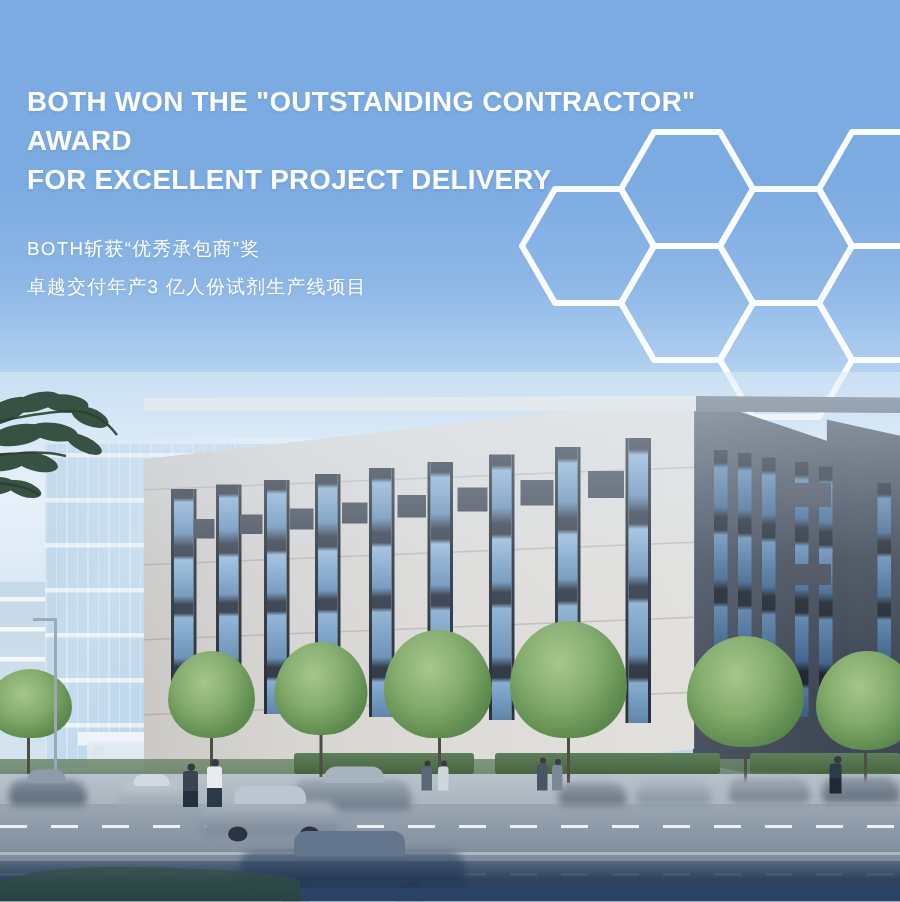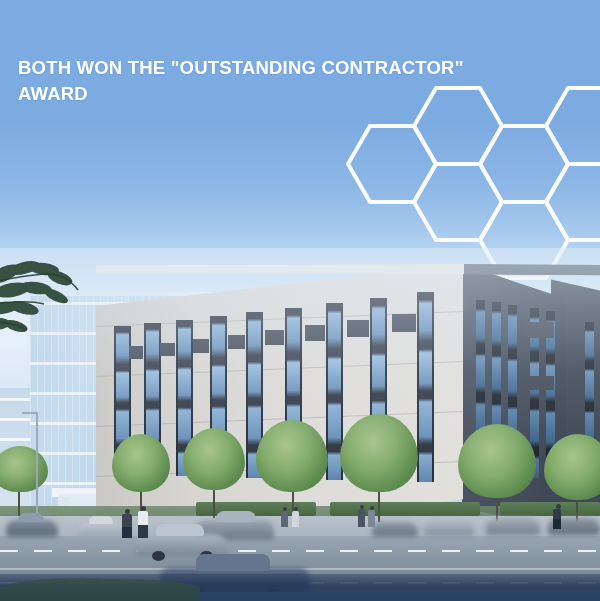--- a/index.html
+++ b/index.html
@@ -427,21 +427,26 @@
         <polygon points="480,240 502,202 546,202 568,240 546,278 502,278"></polygon>
         <polygon points="414,202 436,164 480,164 502,202 480,240 436,240"></polygon>
         <polygon points="348,164 370,126 414,126 436,164 414,202 370,202"></polygon>
       </g>
     </svg>
   </div>
 
   <div class="text-block">
     <h1 class="headline">
       <span class="hl-line">BOTH WON THE "OUTSTANDING CONTRACTOR" AWARD</span>
+      <span class="hl-line">FOR EXCELLENT PROJECT DELIVERY</span>
     </h1>
+    <div class="sub-block">
+      <span class="subline">BOTH斩获“优秀承包商”奖</span>
+      <span class="subline">卓越交付年产3 亿人份试剂生产线项目</span>
+    </div>
   </div>
 
   <div class="render">
 
     <div class="far-block-a">
       <div class="band" style="top:14px"></div>
       <div class="band" style="top:34px"></div>
       <div class="band" style="top:54px"></div>
       <div class="band" style="top:74px"></div>
       <div class="band" style="top:94px"></div>

